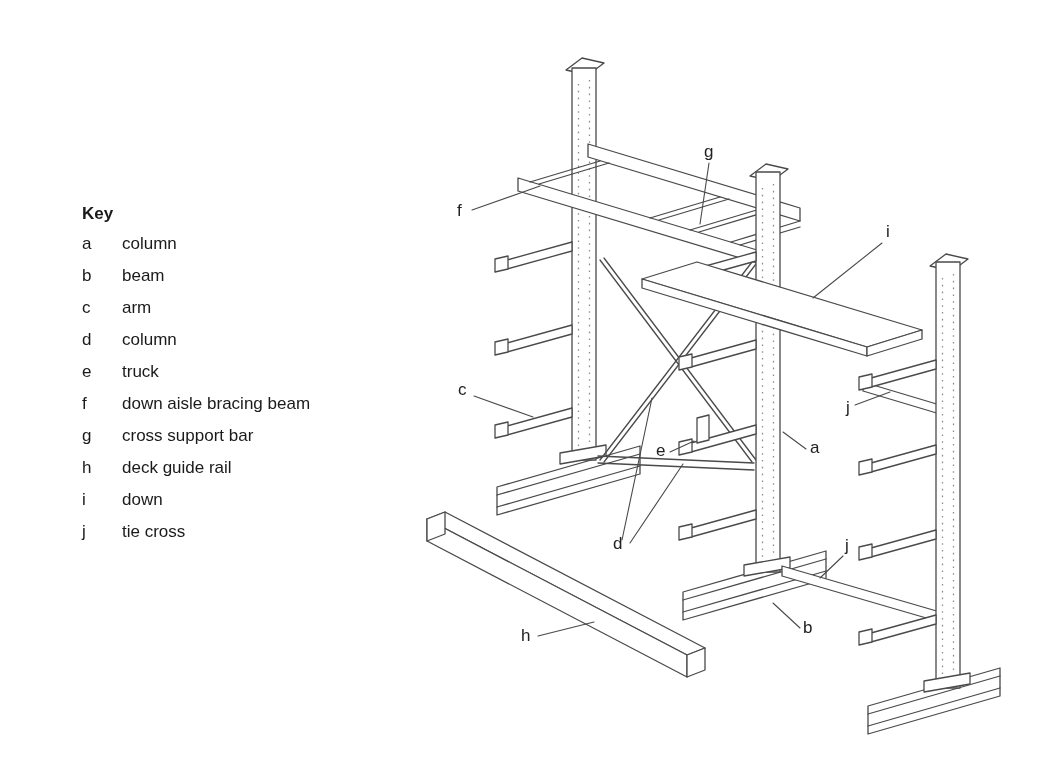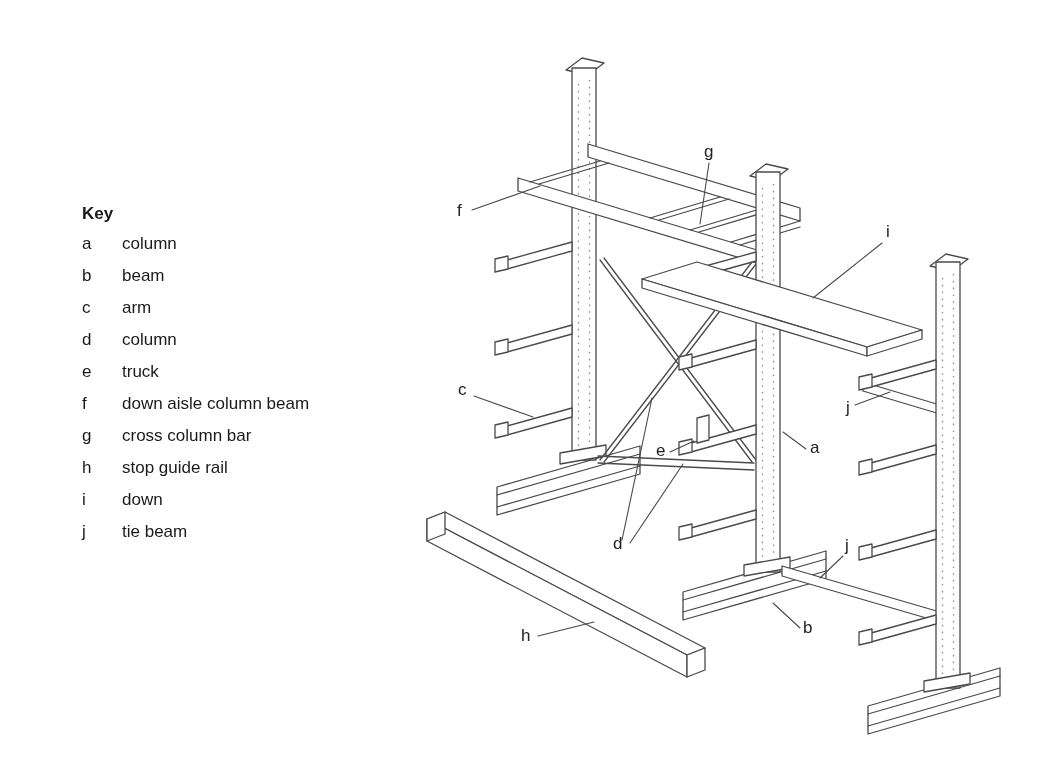--- a/index.html
+++ b/index.html
@@ -41,37 +41,37 @@
     <div class="key-row">
         <span class="key-letter">d</span>
         <span class="key-label">column</span>
       </div>
     <div class="key-row">
         <span class="key-letter">e</span>
         <span class="key-label">truck</span>
       </div>
     <div class="key-row">
         <span class="key-letter">f</span>
-        <span class="key-label">down aisle column beam</span>
+        <span class="key-label">down aisle bracing beam</span>
       </div>
     <div class="key-row">
         <span class="key-letter">g</span>
-        <span class="key-label">cross column bar</span>
+        <span class="key-label">cross support bar</span>
       </div>
     <div class="key-row">
         <span class="key-letter">h</span>
-        <span class="key-label">stop guide rail</span>
+        <span class="key-label">deck guide rail</span>
       </div>
     <div class="key-row">
         <span class="key-letter">i</span>
         <span class="key-label">down</span>
       </div>
     <div class="key-row">
         <span class="key-letter">j</span>
-        <span class="key-label">tie beam</span>
+        <span class="key-label">tie cross</span>
       </div>
   </div>
 
   <svg width="1038" height="777" viewBox="0 0 1038 777">
 
     <g>
       <polygon class="f" points="497,487 640,446 640,474 497,515"></polygon>
       <line class="s" x1="497" y1="495" x2="640" y2="454"></line>
       <line class="s" x1="497" y1="507" x2="640" y2="466"></line>
     </g>

